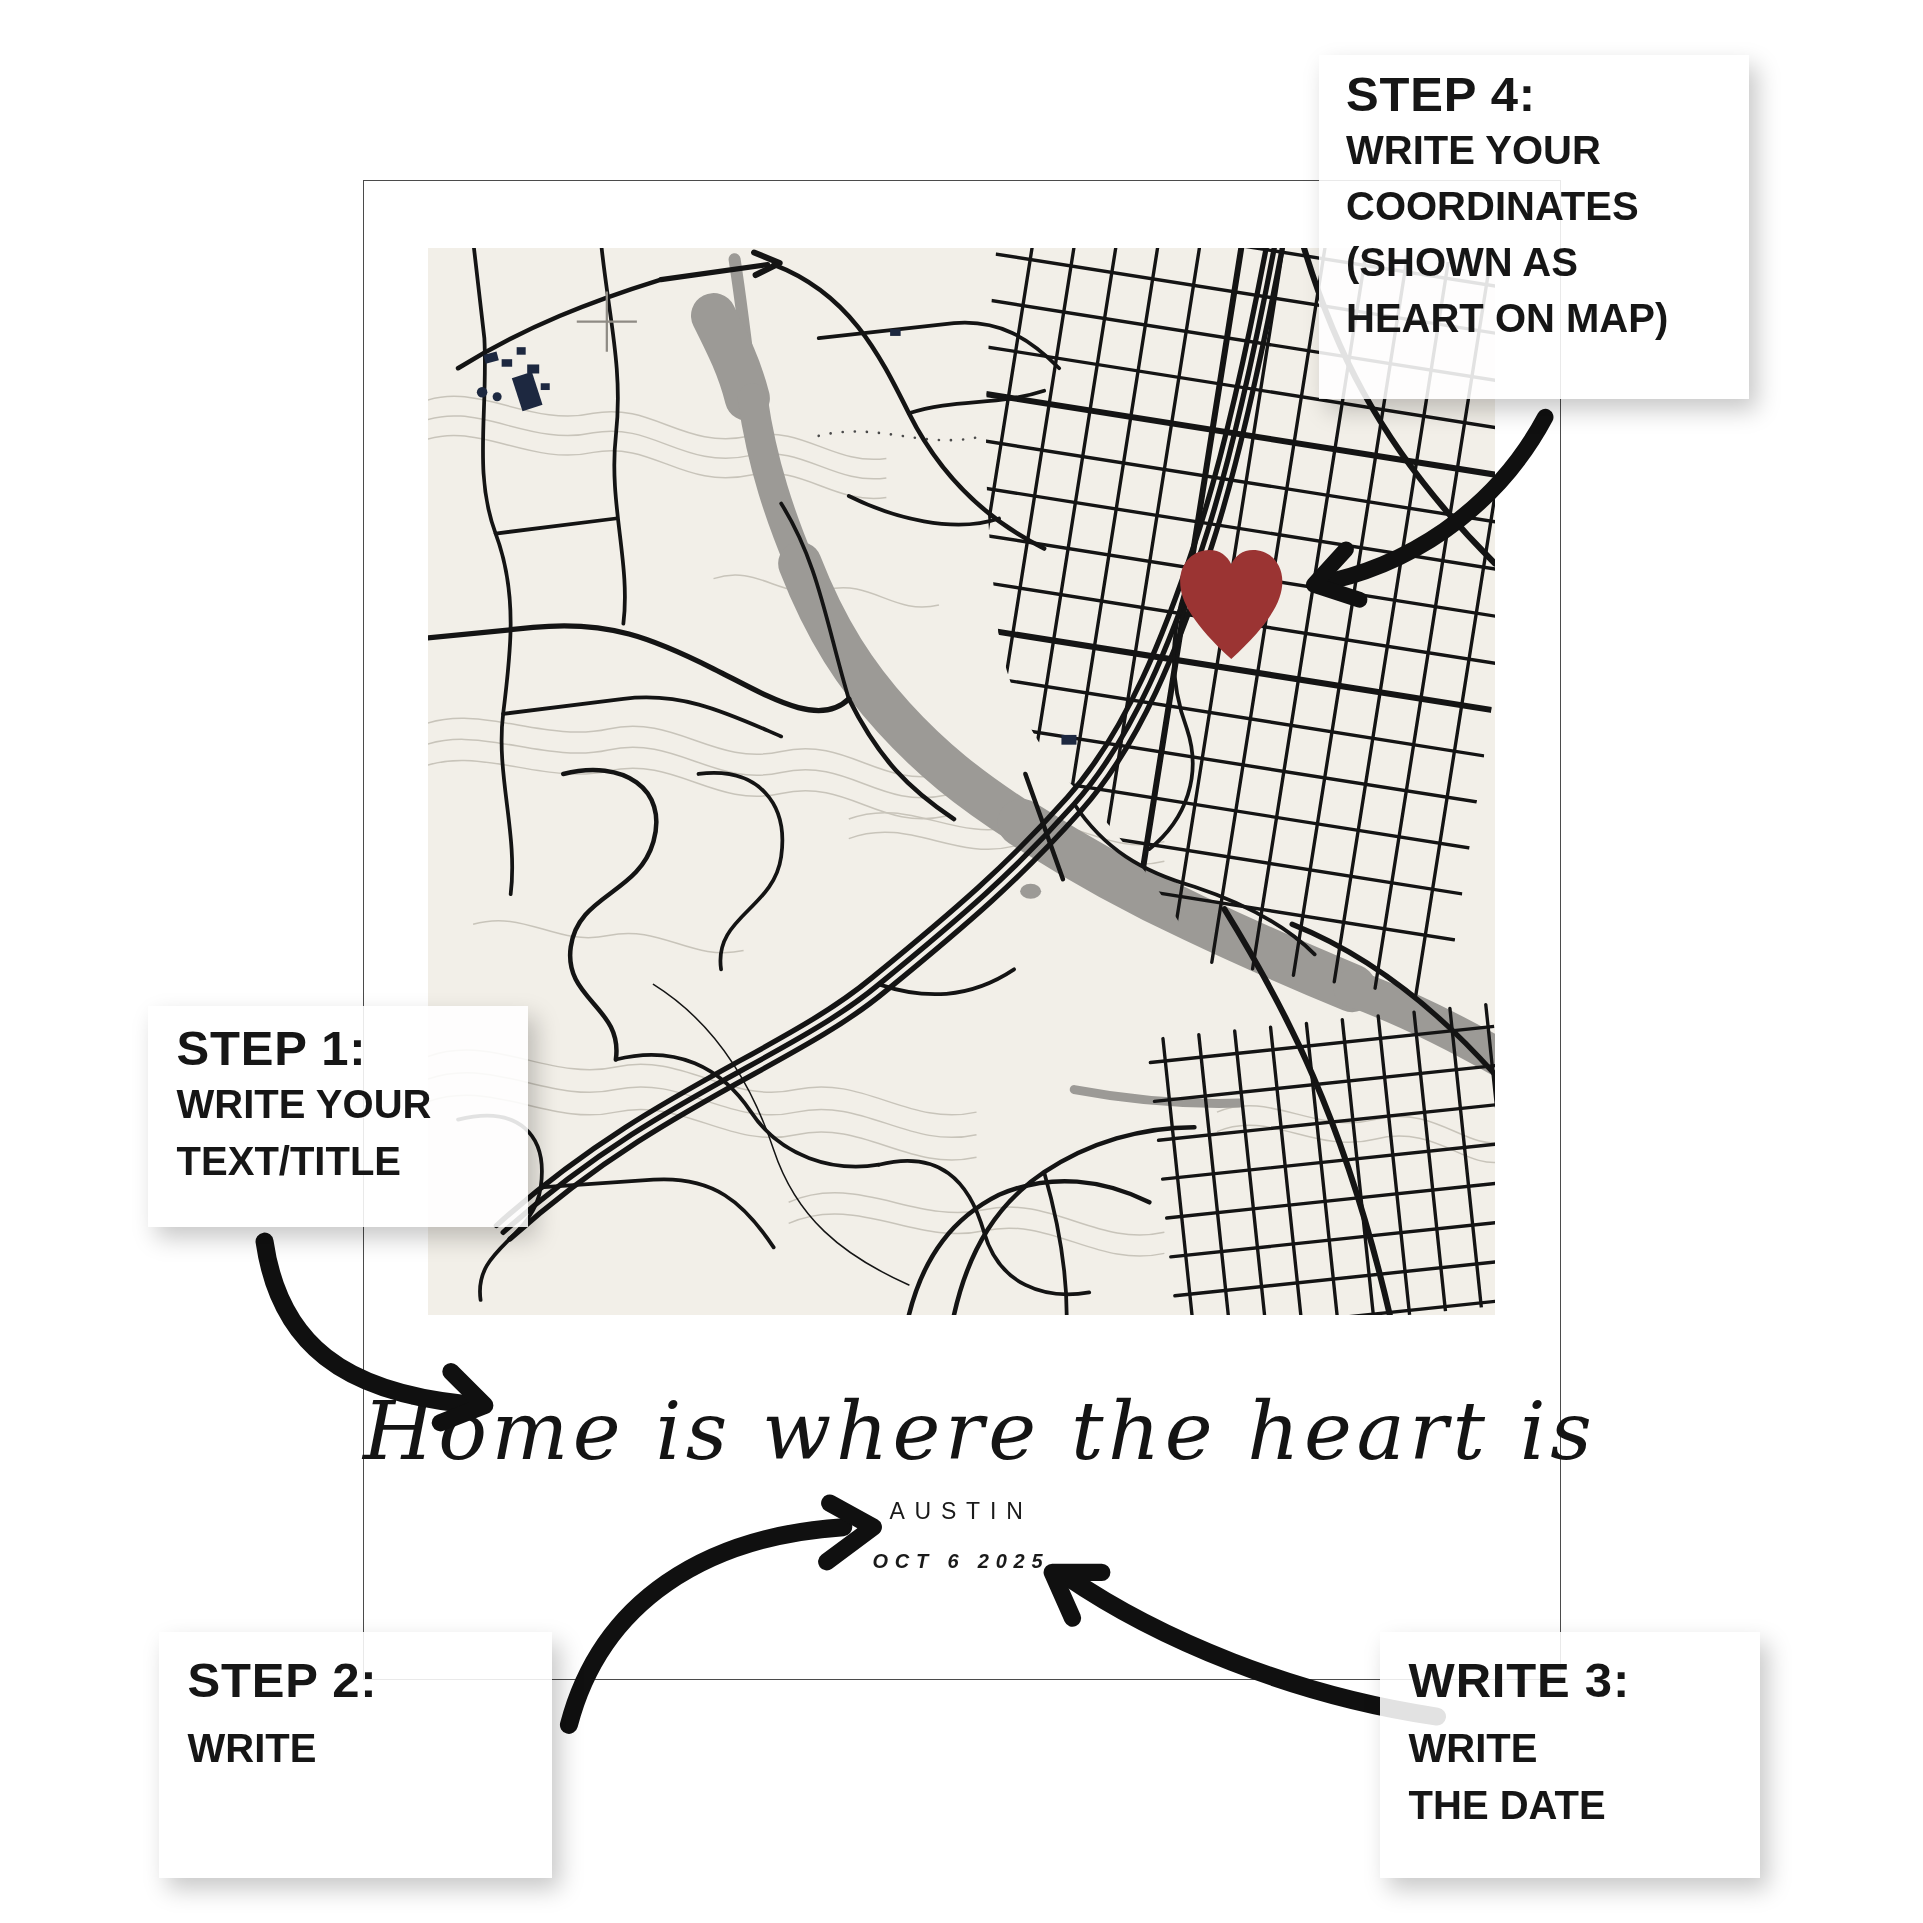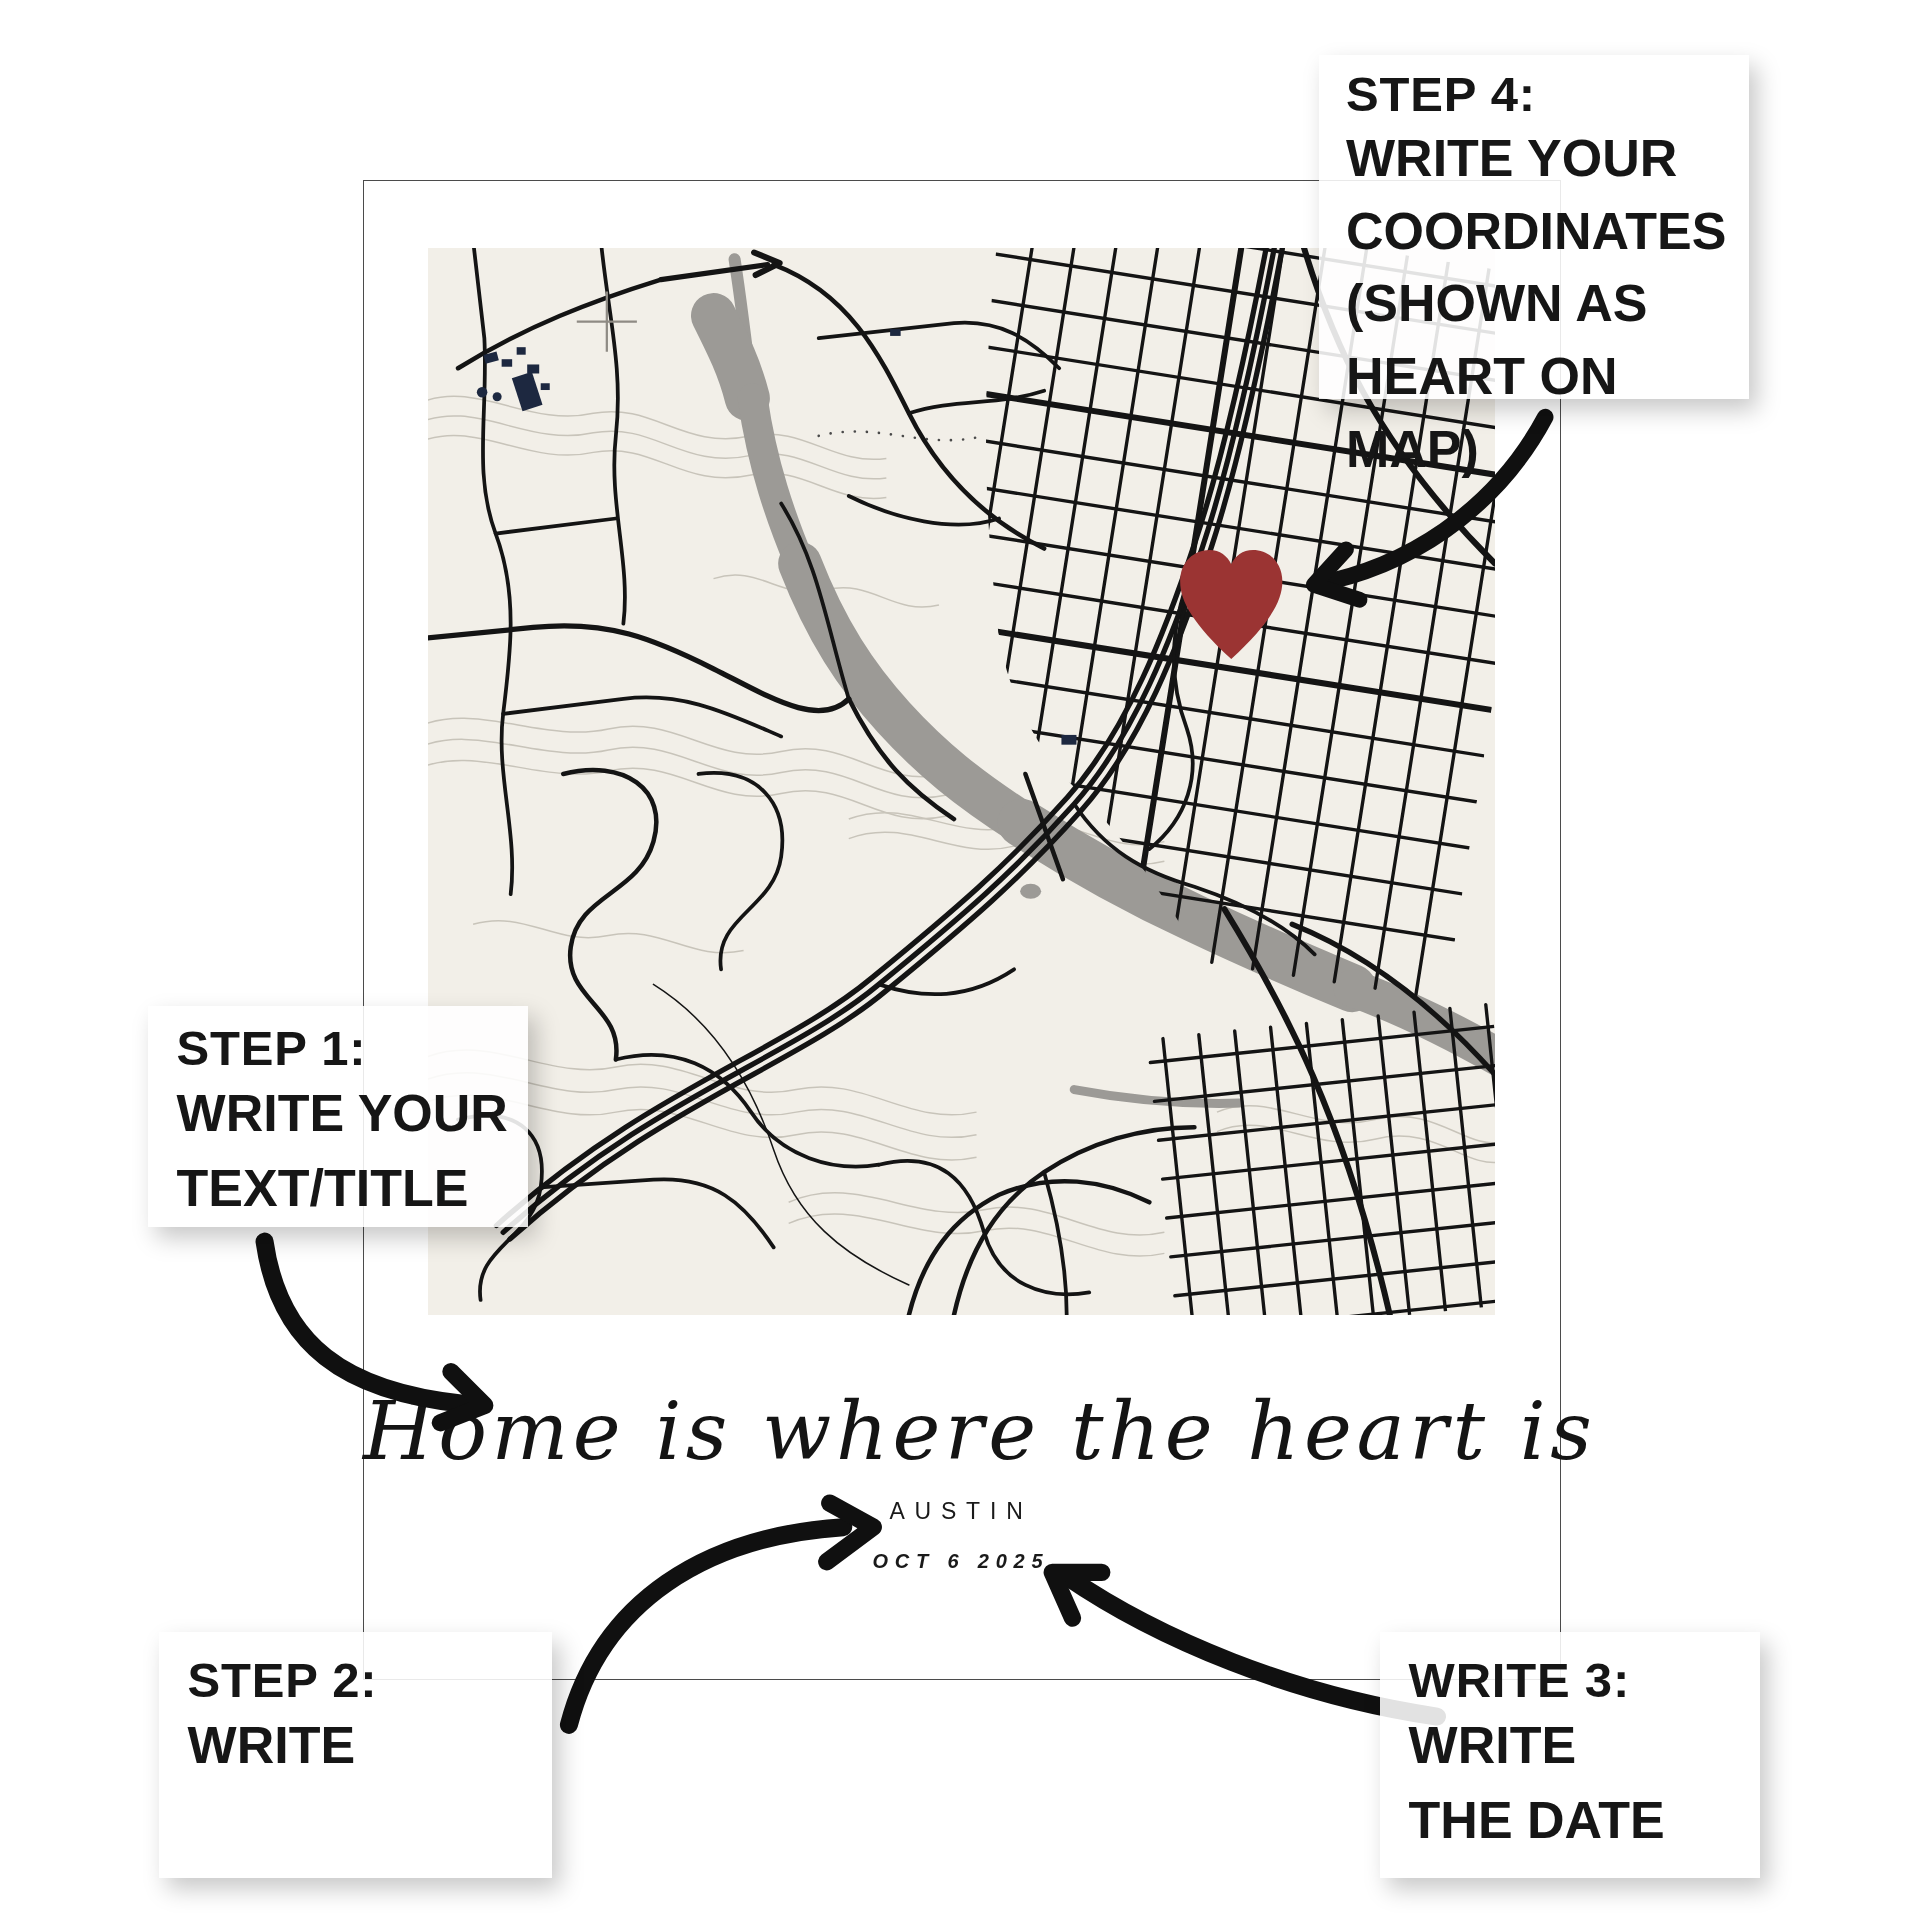--- a/index.html
+++ b/index.html
@@ -29,27 +29,27 @@
     font-family:"DejaVu Serif", serif;font-style:italic;font-weight:400;
     font-size:81px;letter-spacing:4.5px;color:#141414;white-space:nowrap;}
   .city-label{position:absolute;left:363px;top:1498px;width:1196px;text-align:center;
     font-weight:400;font-size:23px;letter-spacing:9.8px;color:var(--ink);}
   .date-label{position:absolute;left:363px;top:1550px;width:1196px;text-align:center;
     font-weight:700;font-size:20px;letter-spacing:6.8px;color:var(--ink);font-style:italic;}
 
   .step-box{position:absolute;background:rgba(255,255,255,0.88);
     box-shadow:7.5px 10.5px 22.5px rgba(0,0,0,0.22);color:#161616;z-index:10;}
   .step-heading{font-weight:700;font-size:49px;line-height:1.12;letter-spacing:0.8px;}
-  .step-line{font-weight:700;font-size:52px;line-height:1.44;}
+  .step-line{font-weight:700;font-size:40px;line-height:1.44;}
   .box-1{left:148px;top:1006px;width:380px;height:221px;padding:15px 0 0 28.6px;box-sizing:border-box;}
   .box-2{left:159px;top:1632px;width:393px;height:246px;padding:21px 0 0 28.6px;box-sizing:border-box;}
   .box-3{left:1380px;top:1632px;width:380px;height:246px;padding:21px 0 0 28.6px;box-sizing:border-box;}
   .box-4{left:1319px;top:55px;width:430px;height:344px;padding:12px 0 0 27px;box-sizing:border-box;}
   .box-4 .step-line{line-height:1.40;}
-  .box-2 .step-heading,.box-3 .step-heading{}
+  .box-2 .step-heading,.box-3 .step-heading{margin-bottom:12px;}
 
   .anno-layer{position:absolute;left:0;top:0;width:1924px;height:1924px;z-index:5;pointer-events:none;}
   .anno{stroke:var(--arrow);fill:none;stroke-linecap:round;stroke-linejoin:round;}
 </style>
 </head>
 <body>
 
 <div class="poster-frame"></div>
 
 <div class="map-wrap">

